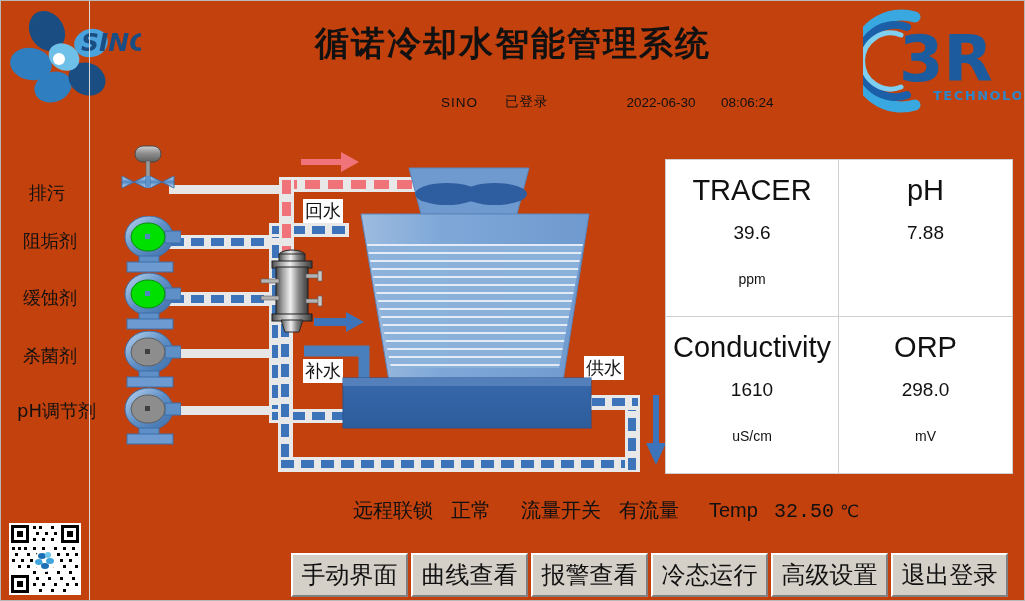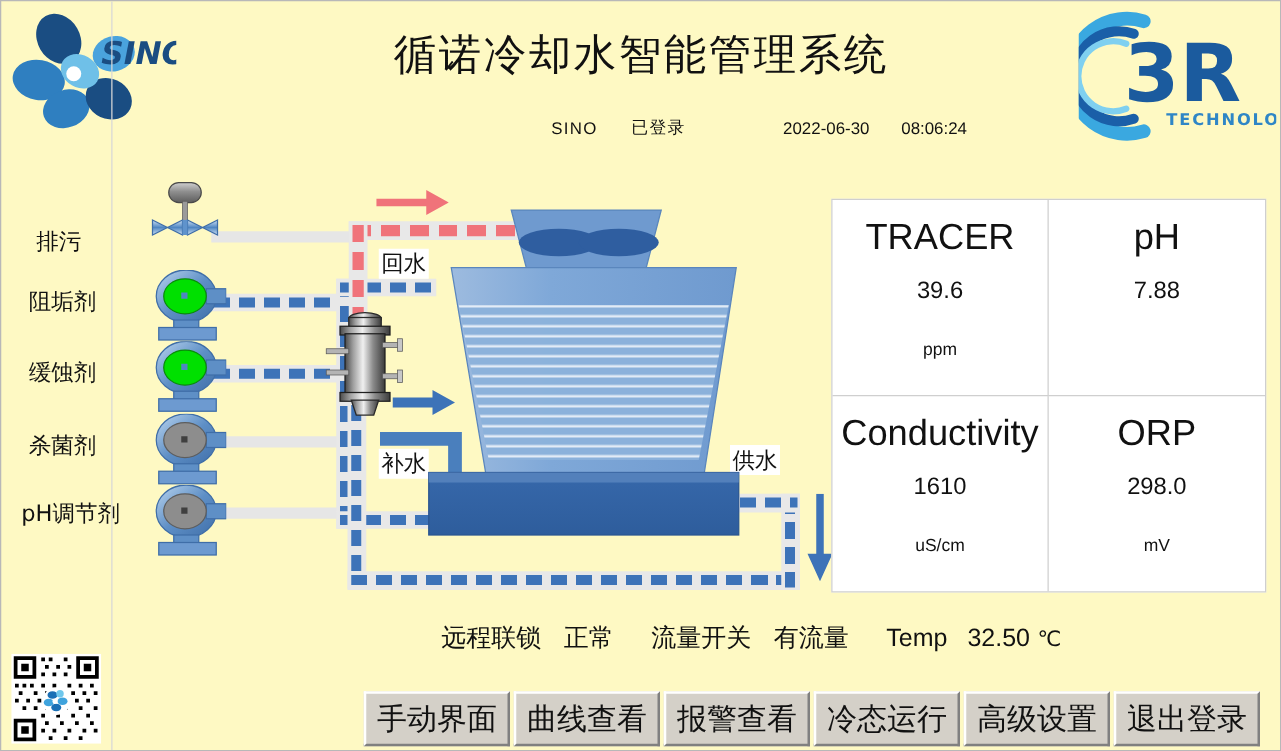--- a/index.html
+++ b/index.html
@@ -3,34 +3,34 @@
 <meta charset="utf-8">
 <style>
   html,body{margin:0;padding:0;}
   body{
     width:1025px;height:601px;overflow:hidden;
     background:#ffffff;
     font-family:"Liberation Sans","DejaVu Sans",sans-serif;
   }
   #app{
     position:relative;width:1025px;height:601px;
-    background:#fef9c3;
+    background:#c2410c;
     border:1px solid #b8b8b8;
     box-sizing:border-box;
     overflow:hidden;
   }
 
   
   #sino-logo{position:absolute;left:8px;top:8px;width:132px;height:98px;}
   #logo3r{position:absolute;left:862px;top:4px;width:158px;height:112px;}
 
   #page-title{
     position:absolute;left:262px;top:20px;width:500px;
     text-align:center;
-    font-size:34px;font-weight:400;color:#111;
+    font-size:34px;font-weight:700;color:#111;
     letter-spacing:2px;
     font-family:"DejaVu Sans","Liberation Sans",sans-serif;
     white-space:nowrap;
   }
   #header-status{
     position:absolute;left:440px;top:92px;
     display:flex;align-items:center;gap:0px;
     font-size:13.5px;color:#111;white-space:nowrap;
   }
   #header-status .user{width:64px;text-align:left;letter-spacing:1px;}
@@ -87,21 +87,21 @@
   
   #statusrow{
     position:absolute;left:352px;top:496px;
     display:flex;align-items:baseline;white-space:nowrap;
     font-size:20px;color:#111;
     font-family:"DejaVu Sans","Liberation Sans",sans-serif;
   }
   #statusrow .k{margin-right:18px;}
   #statusrow .v{margin-right:30px;}
   #statusrow .tk{font-family:"Liberation Sans",sans-serif;margin-right:16px;}
-  #statusrow .tv{font-family:Liberation Sans, sans-serif;margin-right:6px;}
+  #statusrow .tv{font-family:Liberation Mono, monospace;margin-right:6px;}
   #statusrow .tu{font-size:17px;}
 
   
   #buttonbar{
     position:absolute;left:290px;top:552px;
     display:flex;gap:3px;
   }
   .btn{
     width:117px;height:44px;
     background:#d4d0c8;

